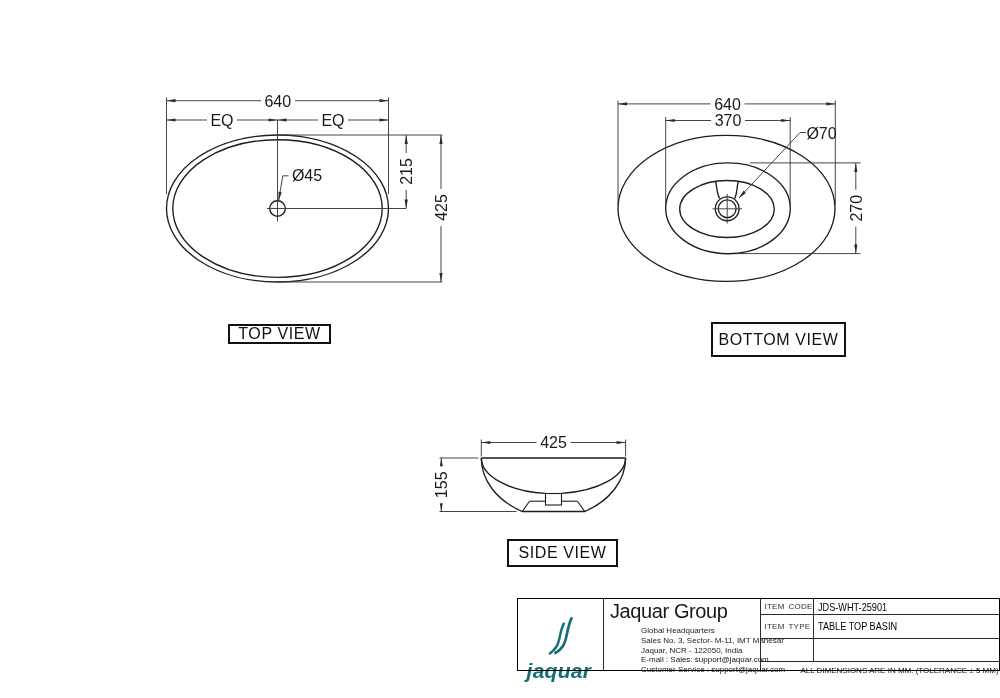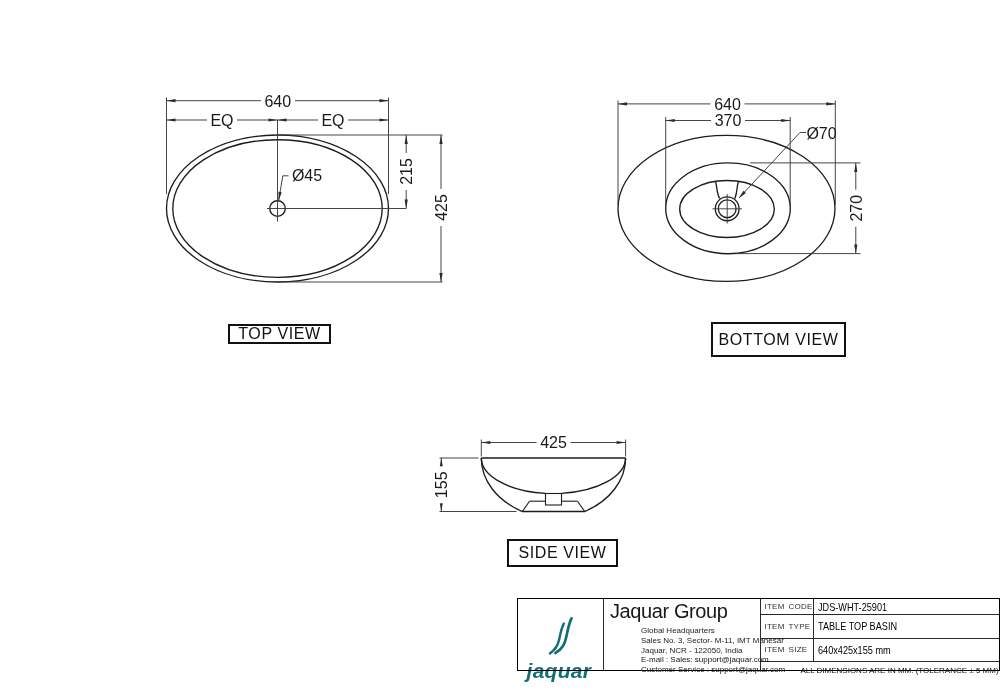--- a/index.html
+++ b/index.html
@@ -216,20 +216,16 @@
   </div>
 
   <div class="item-row" id="item-row-0">
     <span class="item-label">ITEM CODE</span>
     <span class="item-value">JDS-WHT-25901</span>
   </div>
   <div class="item-row" id="item-row-1">
     <span class="item-label">ITEM TYPE</span>
     <span class="item-value">TABLE TOP BASIN</span>
   </div>
-  <div class="item-row" id="item-row-2">
-    <span class="item-label">ITEM SIZE</span>
-    <span class="item-value">640x425x155 mm</span>
-  </div>
   <div id="note-row">
     <span class="note">ALL DIMENSIONS ARE IN MM. (TOLERANCE ± 5 MM)</span>
   </div>
 </div>
 
 </body></html>

